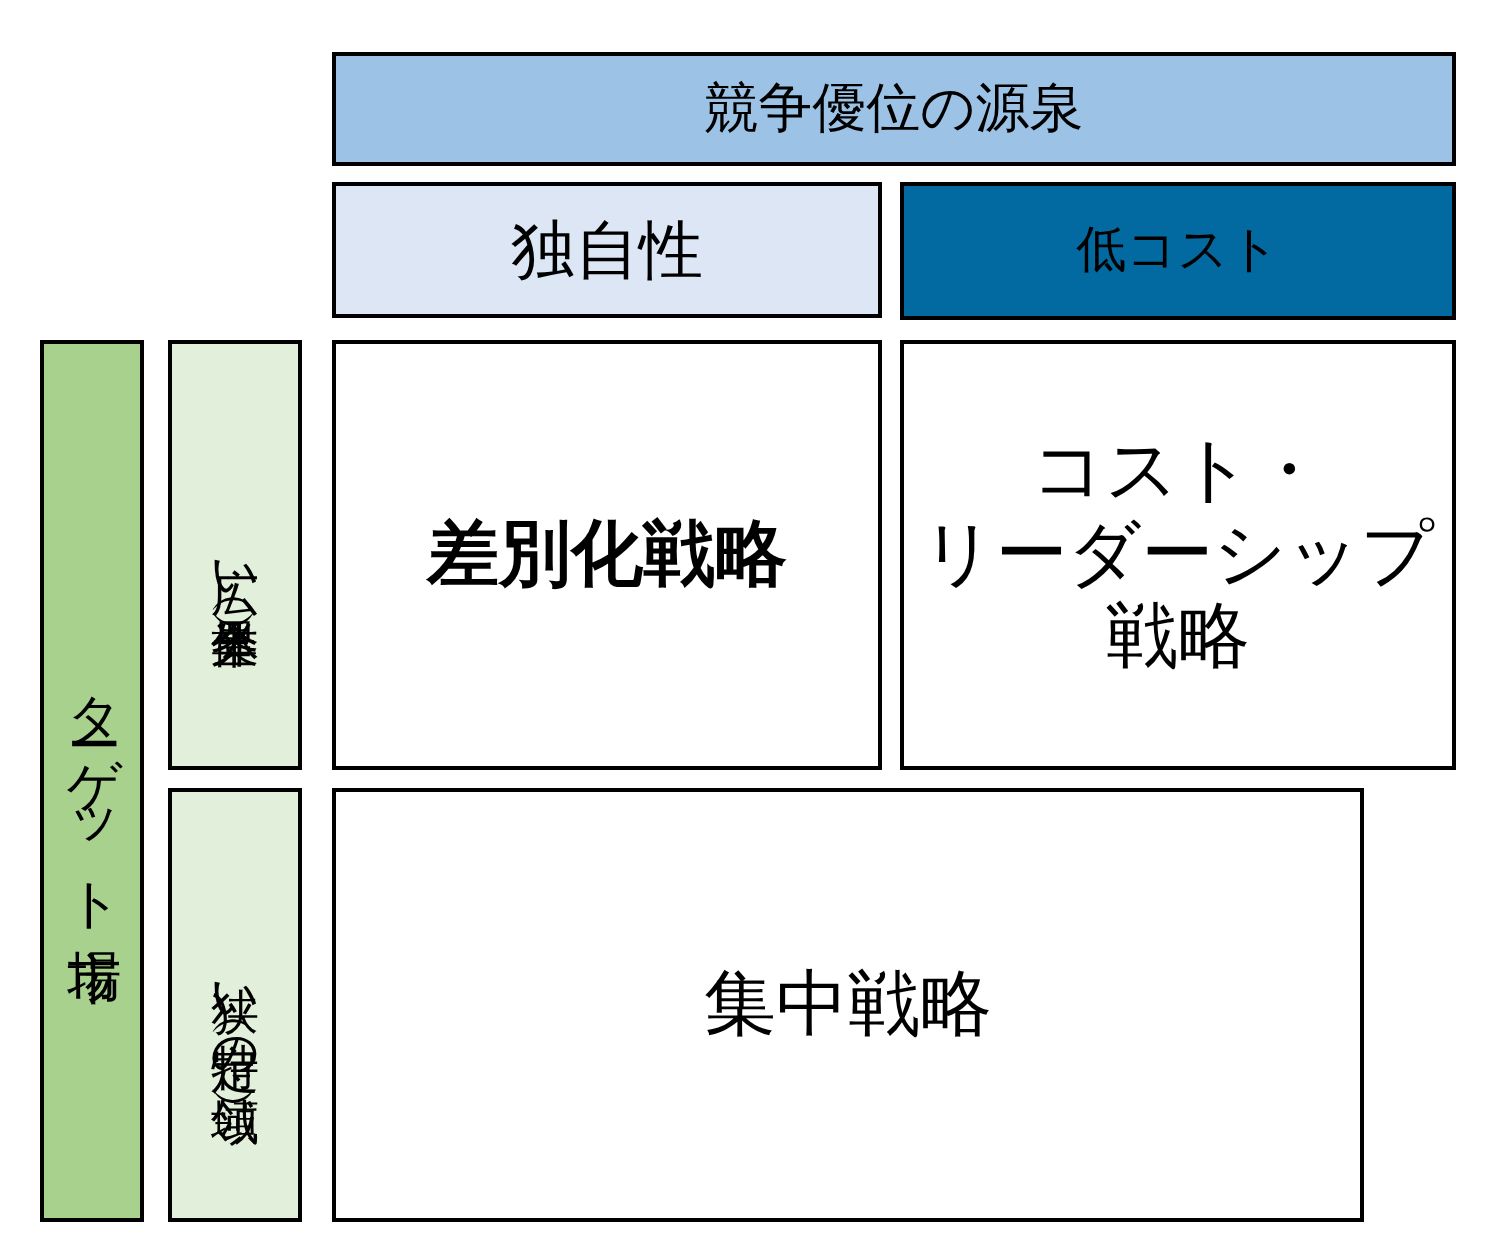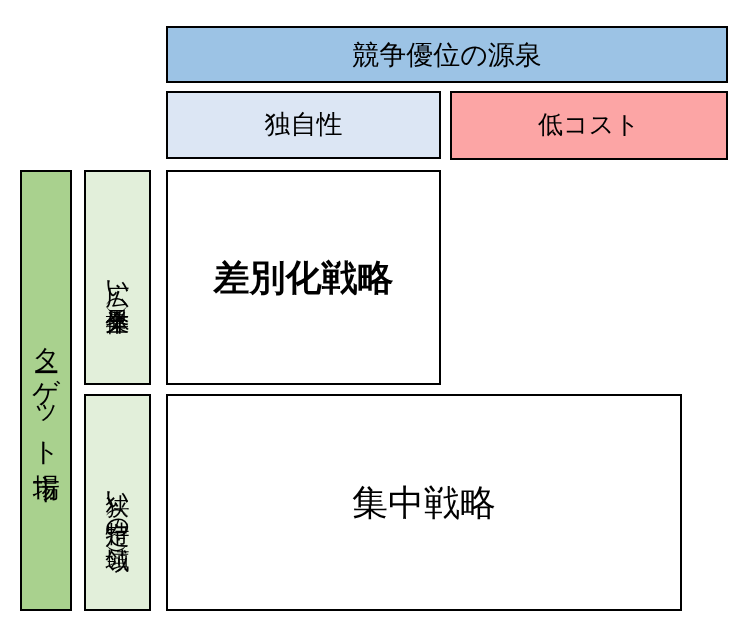--- a/index.html
+++ b/index.html
@@ -45,28 +45,28 @@
     font-size: 27px;
   }
 
   
   #col-header-differentiation {
     left: 166px;
     top: 91px;
     width: 275px;
     height: 68px;
     background: #DCE6F4;
-    font-size: 26px;
+    font-size: 32px;
   }
   #col-header-lowcost {
     left: 450px;
     top: 91px;
     width: 278px;
     height: 69px;
-    background: #fca5a5;
+    background: #0369a1;
     font-size: 25px;
   }
 
   
   #axis-target-market {
     left: 20px;
     top: 170px;
     width: 52px;
     height: 441px;
     background: #A9D18E;
@@ -163,18 +163,23 @@
   </div>
 
   <div class="cell" id="row-label-narrow">
     <span class="vertical-pair">狭い（特定の領域）</span>
   </div>
 
   <div class="cell" id="strategy-differentiation">
     <span class="multiline">差別化戦略</span>
   </div>
 
+  <div class="cell" id="strategy-cost-leadership">
+    <span class="multiline">コスト・
+リーダーシップ
+戦略</span>
+  </div>
 
   <div class="cell" id="strategy-focus">
     <span class="multiline">集中戦略</span>
   </div>
 
 </div>
 
 </body></html>

